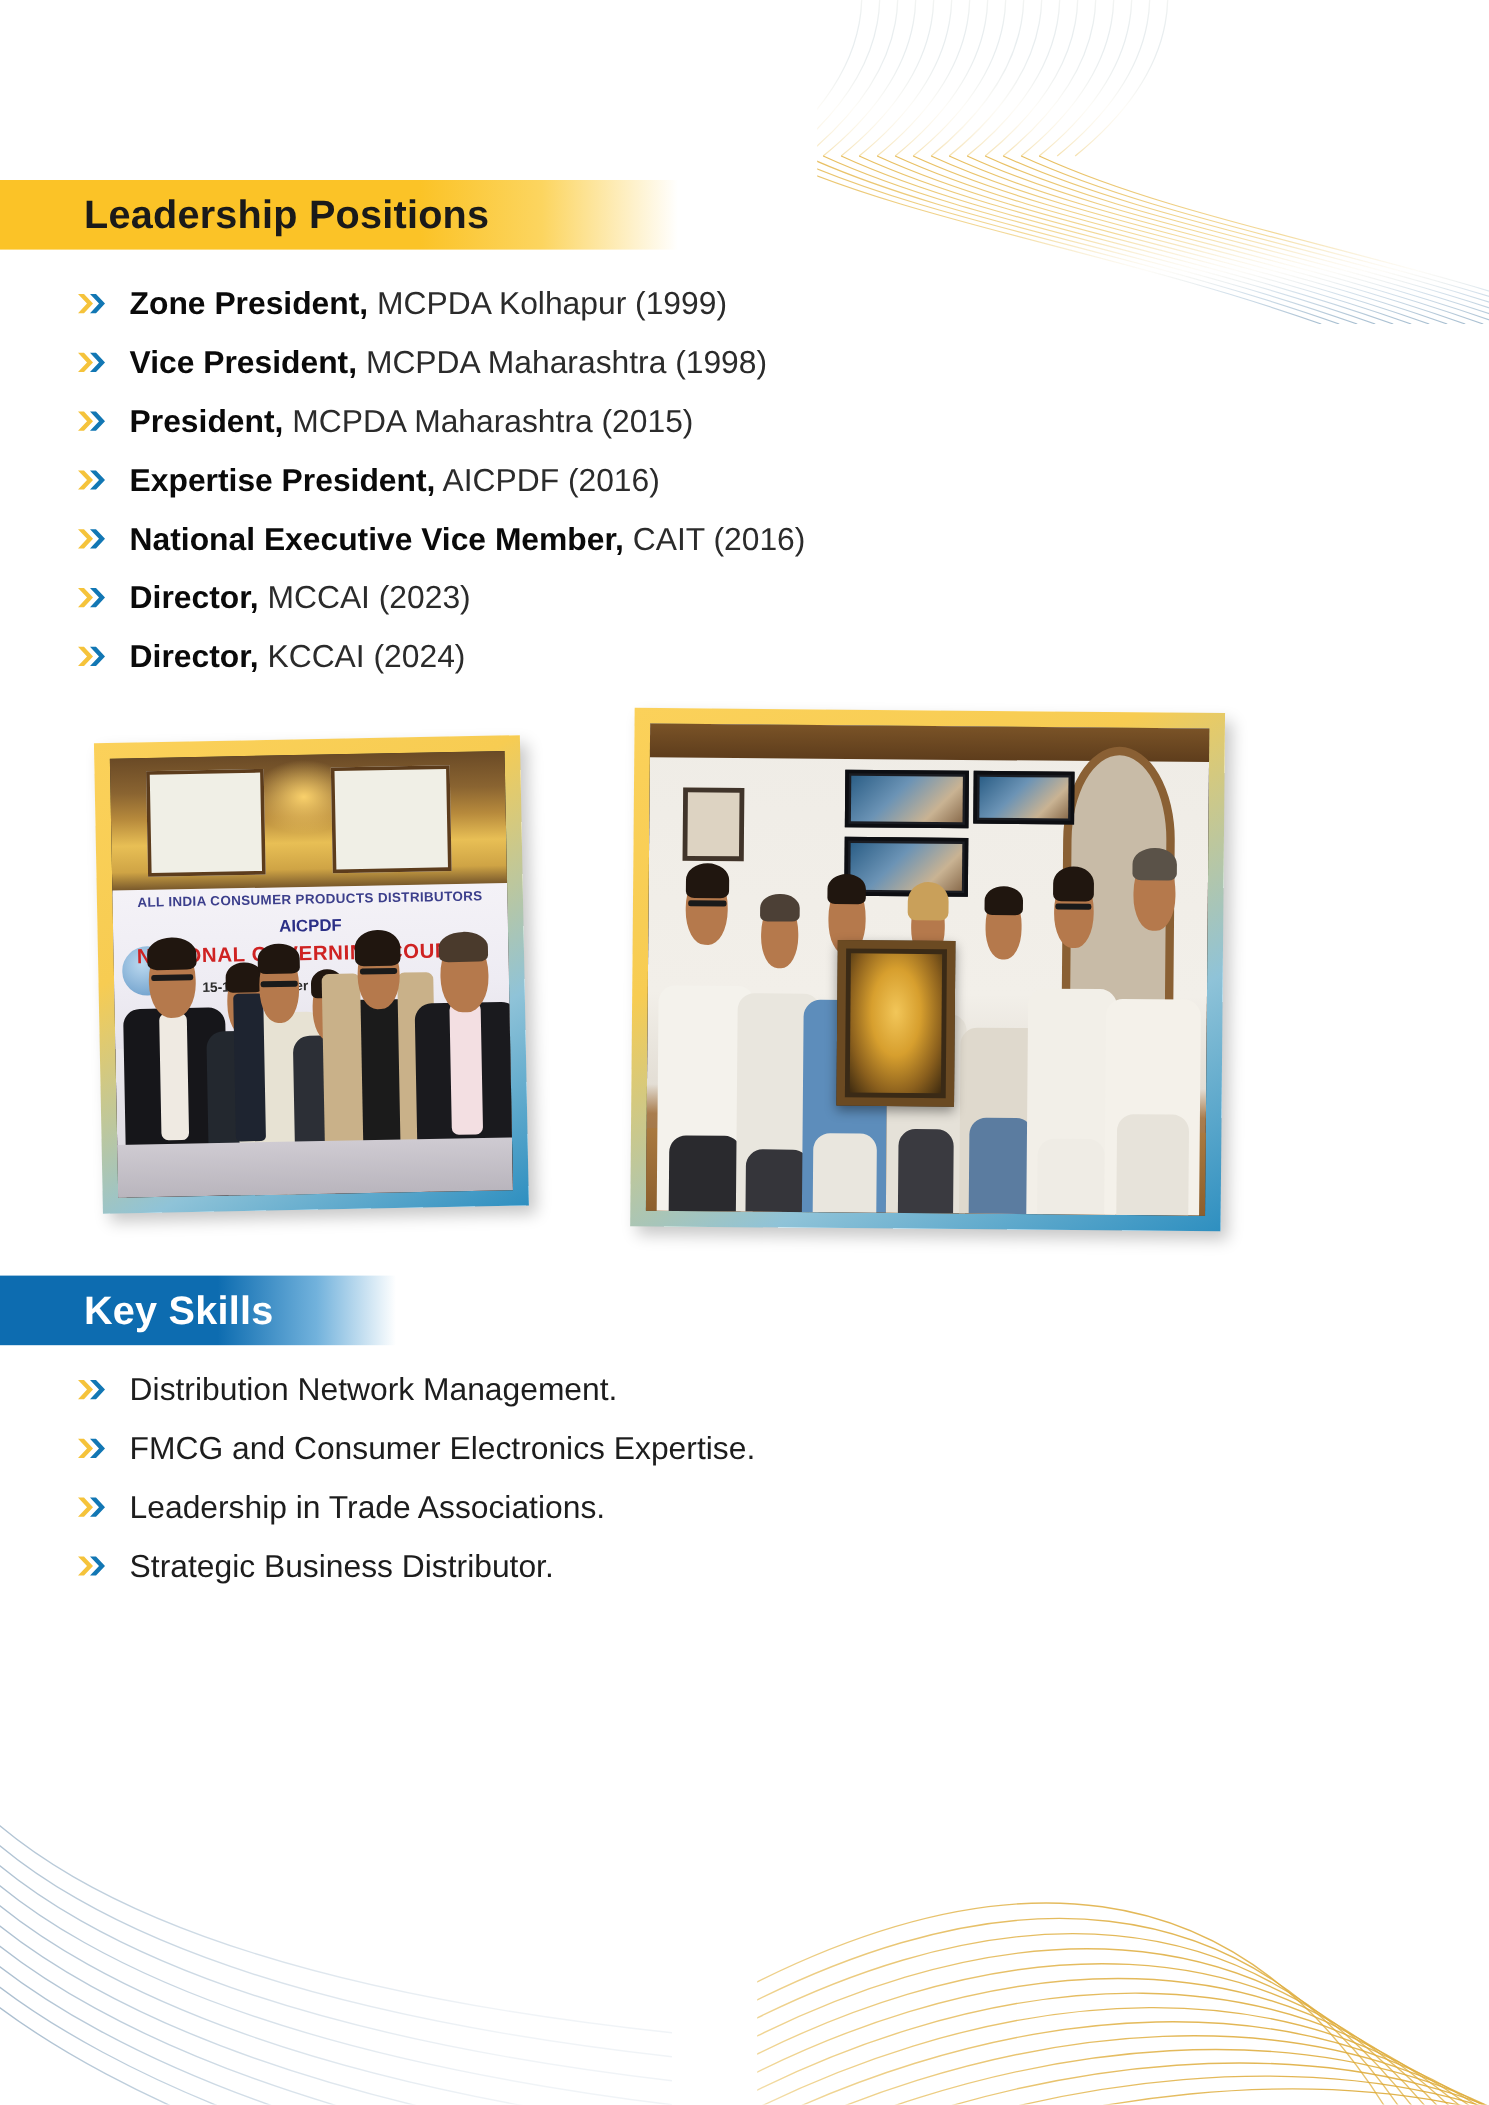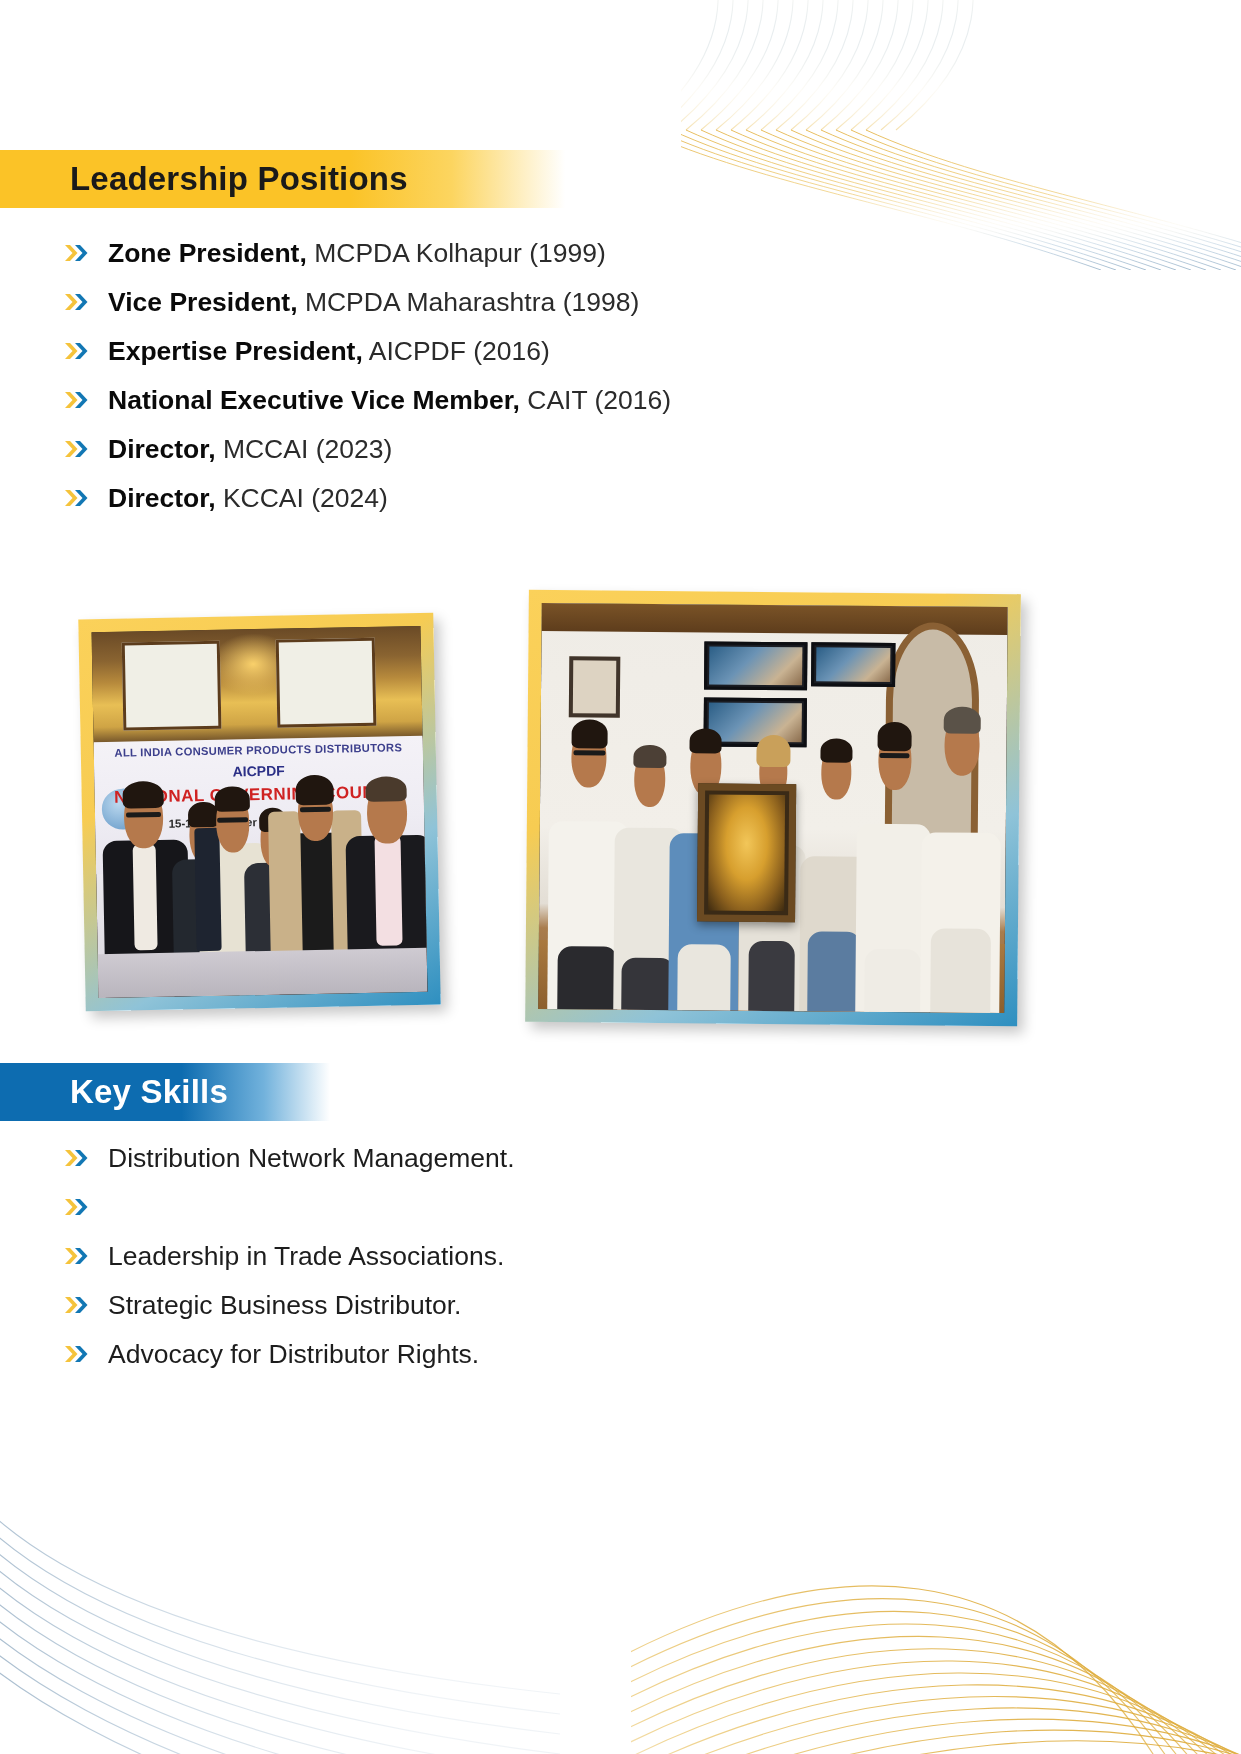--- a/index.html
+++ b/index.html
@@ -398,20 +398,27 @@
     </div>
 
     <div class="bullet-item">
       <svg class="chev-icon" viewBox="0 0 26 22">
         <path d="M1 3 L8.5 11 L1 19 L6 19 L13.5 11 L6 3 Z" fill="#f5c33b"></path>
         <path d="M11 3 L18.5 11 L11 19 L16 19 L23.5 11 L16 3 Z" fill="#1277b4"></path>
       </svg>
       <div class="bullet-text"><span class="lead">Vice President,</span> <span class="rest">MCPDA Maharashtra (1998)</span></div>
     </div>
 
+    <div class="bullet-item">
+      <svg class="chev-icon" viewBox="0 0 26 22">
+        <path d="M1 3 L8.5 11 L1 19 L6 19 L13.5 11 L6 3 Z" fill="#f5c33b"></path>
+        <path d="M11 3 L18.5 11 L11 19 L16 19 L23.5 11 L16 3 Z" fill="#1277b4"></path>
+      </svg>
+      <div class="bullet-text"><span class="lead">President,</span> <span class="rest">MCPDA Maharashtra (2015)</span></div>
+    </div>
 
     <div class="bullet-item">
       <svg class="chev-icon" viewBox="0 0 26 22">
         <path d="M1 3 L8.5 11 L1 19 L6 19 L13.5 11 L6 3 Z" fill="#f5c33b"></path>
         <path d="M11 3 L18.5 11 L11 19 L16 19 L23.5 11 L16 3 Z" fill="#1277b4"></path>
       </svg>
       <div class="bullet-text"><span class="lead">Expertise President,</span> <span class="rest">AICPDF (2016)</span></div>
     </div>
 
     <div class="bullet-item">
@@ -588,41 +595,35 @@
         <path d="M11 3 L18.5 11 L11 19 L16 19 L23.5 11 L16 3 Z" fill="#1277b4"></path>
       </svg>
       <div class="bullet-text">Distribution Network Management.</div>
     </div>
 
     <div class="bullet-item">
       <svg class="chev-icon" viewBox="0 0 26 22">
         <path d="M1 3 L8.5 11 L1 19 L6 19 L13.5 11 L6 3 Z" fill="#f5c33b"></path>
         <path d="M11 3 L18.5 11 L11 19 L16 19 L23.5 11 L16 3 Z" fill="#1277b4"></path>
       </svg>
+      <div class="bullet-text">FMCG and Consumer Electronics Expertise.</div>
     </div>
 
     <div class="bullet-item">
       <svg class="chev-icon" viewBox="0 0 26 22">
         <path d="M1 3 L8.5 11 L1 19 L6 19 L13.5 11 L6 3 Z" fill="#f5c33b"></path>
         <path d="M11 3 L18.5 11 L11 19 L16 19 L23.5 11 L16 3 Z" fill="#1277b4"></path>
       </svg>
       <div class="bullet-text">Leadership in Trade Associations.</div>
     </div>
 
     <div class="bullet-item">
       <svg class="chev-icon" viewBox="0 0 26 22">
         <path d="M1 3 L8.5 11 L1 19 L6 19 L13.5 11 L6 3 Z" fill="#f5c33b"></path>
         <path d="M11 3 L18.5 11 L11 19 L16 19 L23.5 11 L16 3 Z" fill="#1277b4"></path>
       </svg>
       <div class="bullet-text">Strategic Business Distributor.</div>
     </div>
 
-    <div class="bullet-item">
-      <svg class="chev-icon" viewBox="0 0 26 22">
-        <path d="M1 3 L8.5 11 L1 19 L6 19 L13.5 11 L6 3 Z" fill="#f5c33b"></path>
-        <path d="M11 3 L18.5 11 L11 19 L16 19 L23.5 11 L16 3 Z" fill="#1277b4"></path>
-      </svg>
-      <div class="bullet-text">Advocacy for Distributor Rights.</div>
-    </div>
 
   </div>
 
 </div>
 
 </body></html>

